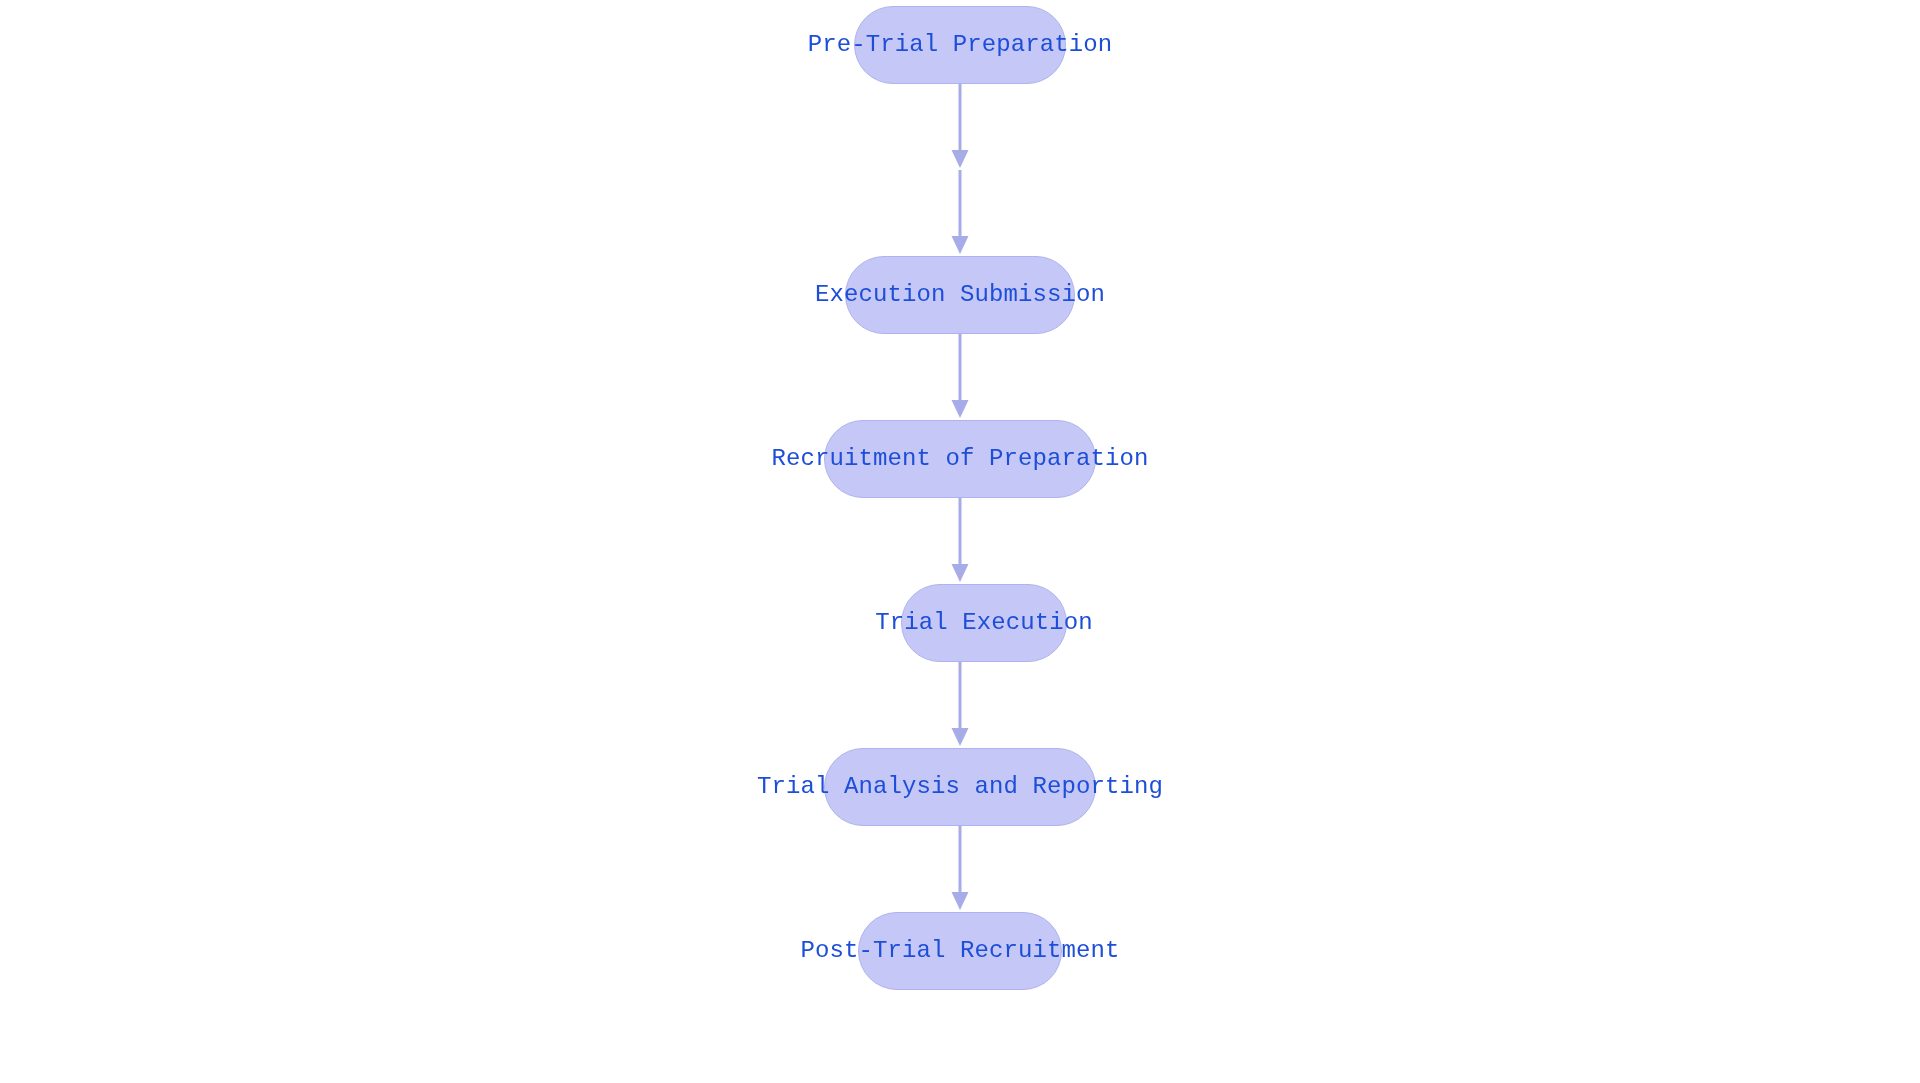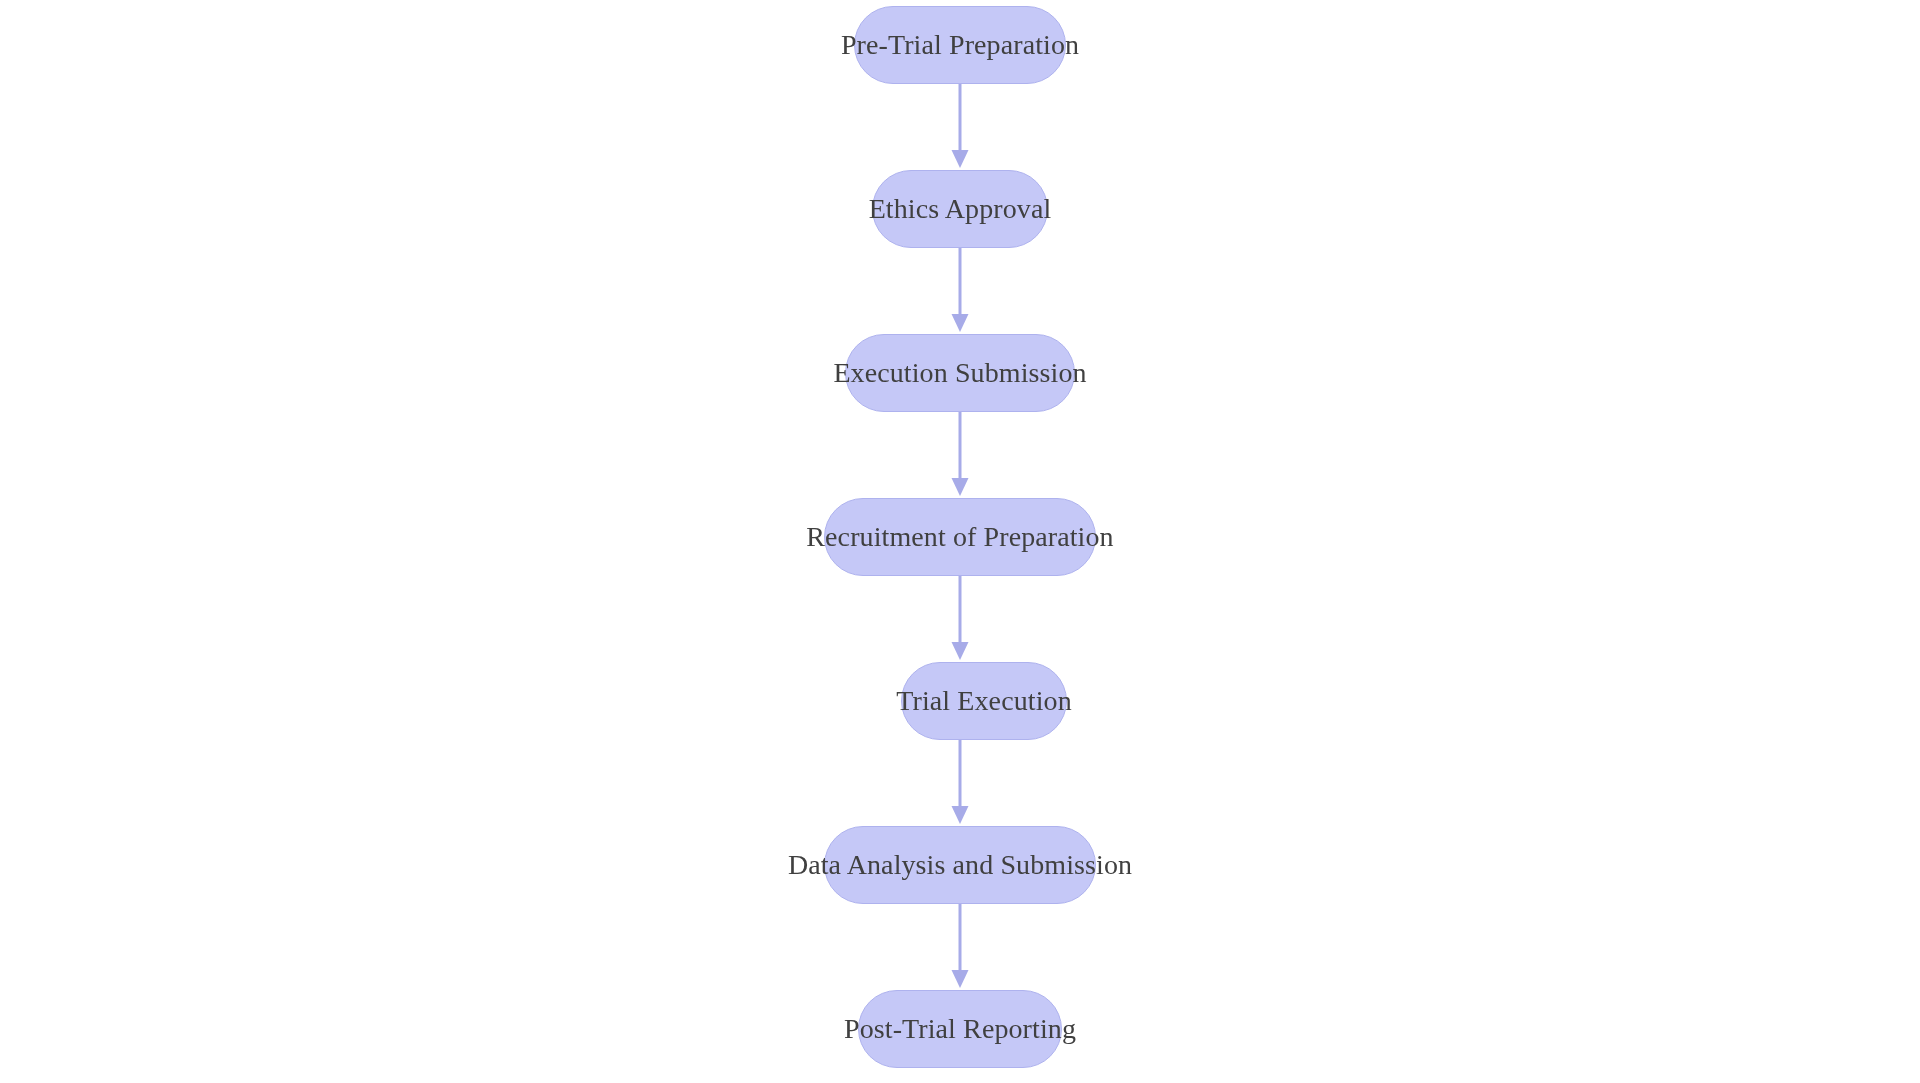--- a/index.html
+++ b/index.html
@@ -41,26 +41,26 @@
     background: #c5c8f7;
     border: 1px solid #aeb2ee;
     display: flex;
     align-items: center;
     justify-content: center;
     padding: 0 34px;
     flex: 0 0 auto;
   }
 
   .node-label {
-    color: #404040;
-    font-size: 28px;
+    color: #1d4ed8;
+    font-size: 24px;
     line-height: 1;
     white-space: nowrap;
     letter-spacing: 0.1px;
-    font-family: Liberation Serif, serif;
+    font-family: Liberation Mono, monospace;
   }
 
   
   .connector {
     flex: 0 0 auto;
     width: 26px;
     height: 86px;
     display: block;
   }
 
@@ -80,23 +80,20 @@
 
 <div id="flow-canvas">
   <div class="flow-column" id="flow-column" style="padding-top: 6px;">
       <div class="node" style="width: 212px;">
         <span class="node-label">Pre-Trial Preparation</span>
       </div>
       <svg class="connector" viewBox="0 0 26 86" width="26" height="86">
         <path class="connector-line" d="M13 0 L13 68"></path>
         <path class="connector-head" d="M4.5 66 L21.5 66 L13 84 Z"></path>
       </svg>
-      <div class="node" style="width: 176px;">
-        <span class="node-label">Ethics Approval</span>
-      </div>
       <svg class="connector" viewBox="0 0 26 86" width="26" height="86">
         <path class="connector-line" d="M13 0 L13 68"></path>
         <path class="connector-head" d="M4.5 66 L21.5 66 L13 84 Z"></path>
       </svg>
       <div class="node" style="width: 230px;">
         <span class="node-label">Execution Submission</span>
       </div>
       <svg class="connector" viewBox="0 0 26 86" width="26" height="86">
         <path class="connector-line" d="M13 0 L13 68"></path>
         <path class="connector-head" d="M4.5 66 L21.5 66 L13 84 Z"></path>
@@ -109,23 +106,23 @@
         <path class="connector-head" d="M4.5 66 L21.5 66 L13 84 Z"></path>
       </svg>
       <div class="node" style="width: 166px; margin-left: 48px;">
         <span class="node-label">Trial Execution</span>
       </div>
       <svg class="connector" viewBox="0 0 26 86" width="26" height="86">
         <path class="connector-line" d="M13 0 L13 68"></path>
         <path class="connector-head" d="M4.5 66 L21.5 66 L13 84 Z"></path>
       </svg>
       <div class="node" style="width: 272px;">
-        <span class="node-label">Data Analysis and Submission</span>
+        <span class="node-label">Trial Analysis and Reporting</span>
       </div>
       <svg class="connector" viewBox="0 0 26 86" width="26" height="86">
         <path class="connector-line" d="M13 0 L13 68"></path>
         <path class="connector-head" d="M4.5 66 L21.5 66 L13 84 Z"></path>
       </svg>
       <div class="node" style="width: 204px;">
-        <span class="node-label">Post-Trial Reporting</span>
+        <span class="node-label">Post-Trial Recruitment</span>
       </div>
     </div>
 </div>
 
 </body></html>

